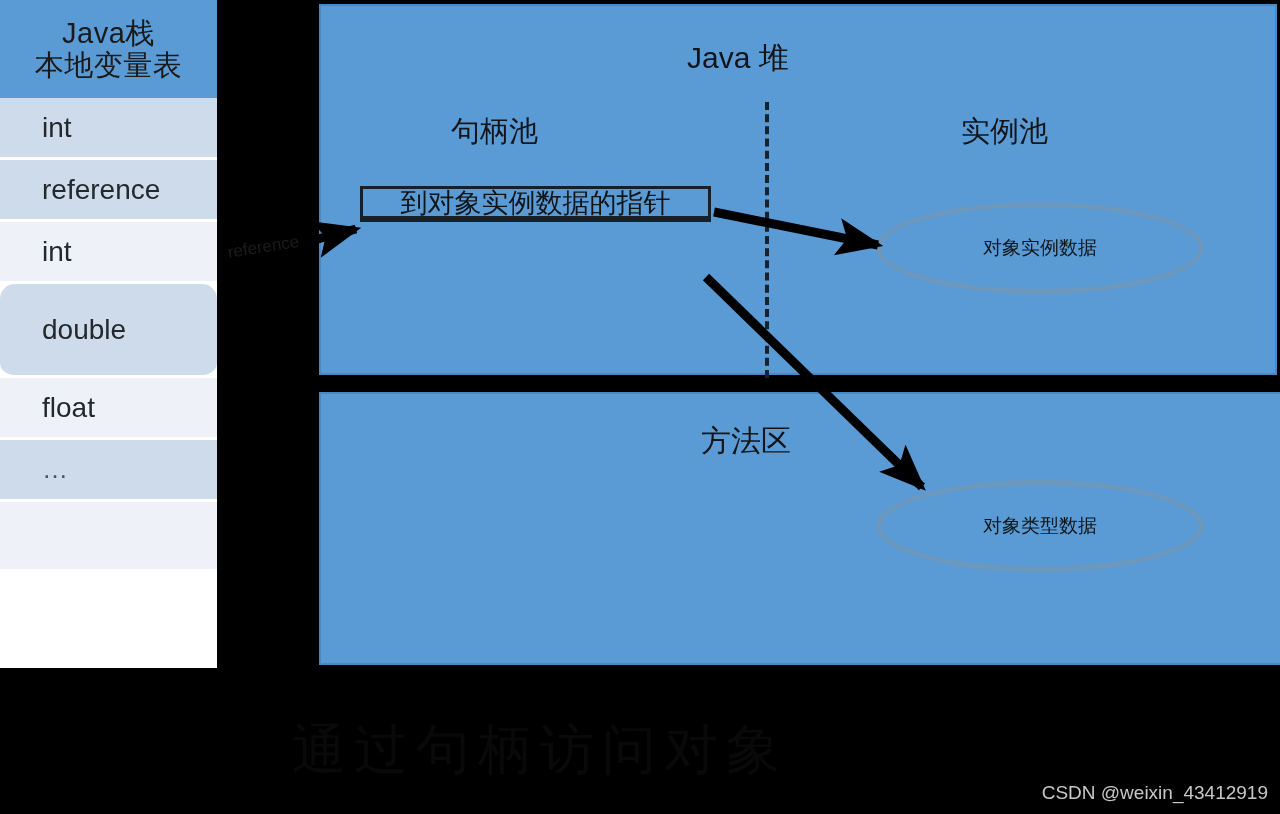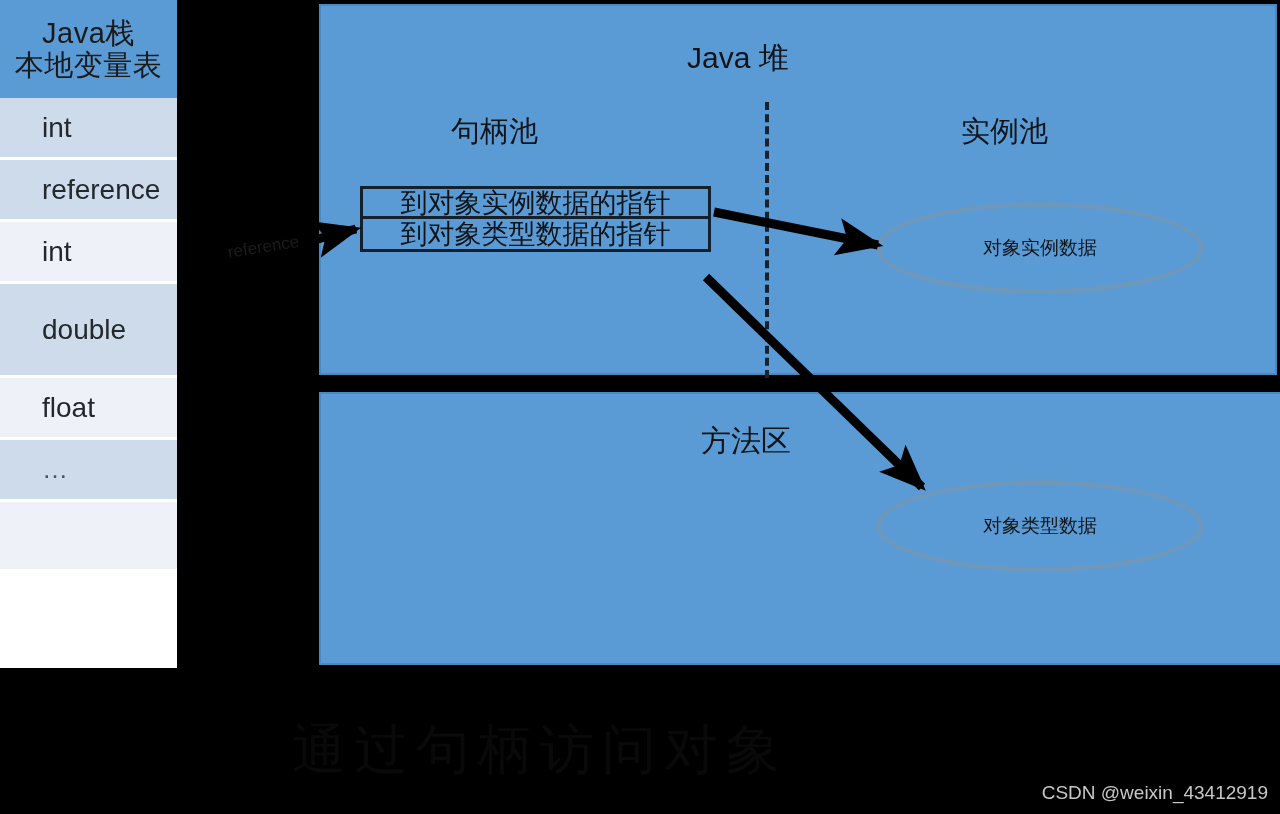--- a/index.html
+++ b/index.html
@@ -13,21 +13,21 @@
     position: relative;
     overflow: hidden;
     font-family: "Liberation Sans", "DejaVu Sans", sans-serif;
   }
 
   
   #stack-table {
     position: absolute;
     left: 0;
     top: 0;
-    width: 177px;
+    width: 217px;
     height: 668px;
     background: #ffffff;
     box-sizing: border-box;
   }
   .stack-header {
     height: 98px;
     background: #5b9bd5;
     color: #1a1a1a;
     display: flex;
     flex-direction: column;
@@ -43,21 +43,21 @@
     align-items: center;
     padding-left: 42px;
     box-sizing: border-box;
     font-size: 28px;
     color: #23282d;
     border-bottom: 3px solid #ffffff;
   }
   .row-a { background: #cedbea; }
   .row-b { background: #eef2f8; }
   .h-62 { height: 62px; }
-  .h-94 { height: 94px; }
+  .h-94 { height: 94px; border-radius: 15px; }
   .h-70 { height: 70px; }
   .ellipsis-row { color: #4a5560; letter-spacing: 3px; font-size: 26px; }
 
   
   #canvas {
     position: absolute;
     left: 0; top: 0;
     width: 1280px; height: 814px;
     pointer-events: none;
   }
@@ -216,23 +216,20 @@
 </div>
 
 <div id="method-area-panel">
   <div class="panel-title" id="method-area-title">方法区</div>
 </div>
 
 <div id="pointer-box-group">
   <div class="pointer-row" id="pointer-row-instance">
     <span>到对象实例数据的指针</span>
   </div>
-  <div class="pointer-row" id="pointer-row-type">
-    <span>到对象类型数据的指针</span>
-  </div>
 </div>
 
 <div class="data-ellipse" id="instance-data-ellipse">
   <span>对象实例数据</span>
 </div>
 <div class="data-ellipse" id="type-data-ellipse">
   <span>对象类型数据</span>
 </div>
 
 <svg id="canvas" viewBox="0 0 1280 814">

